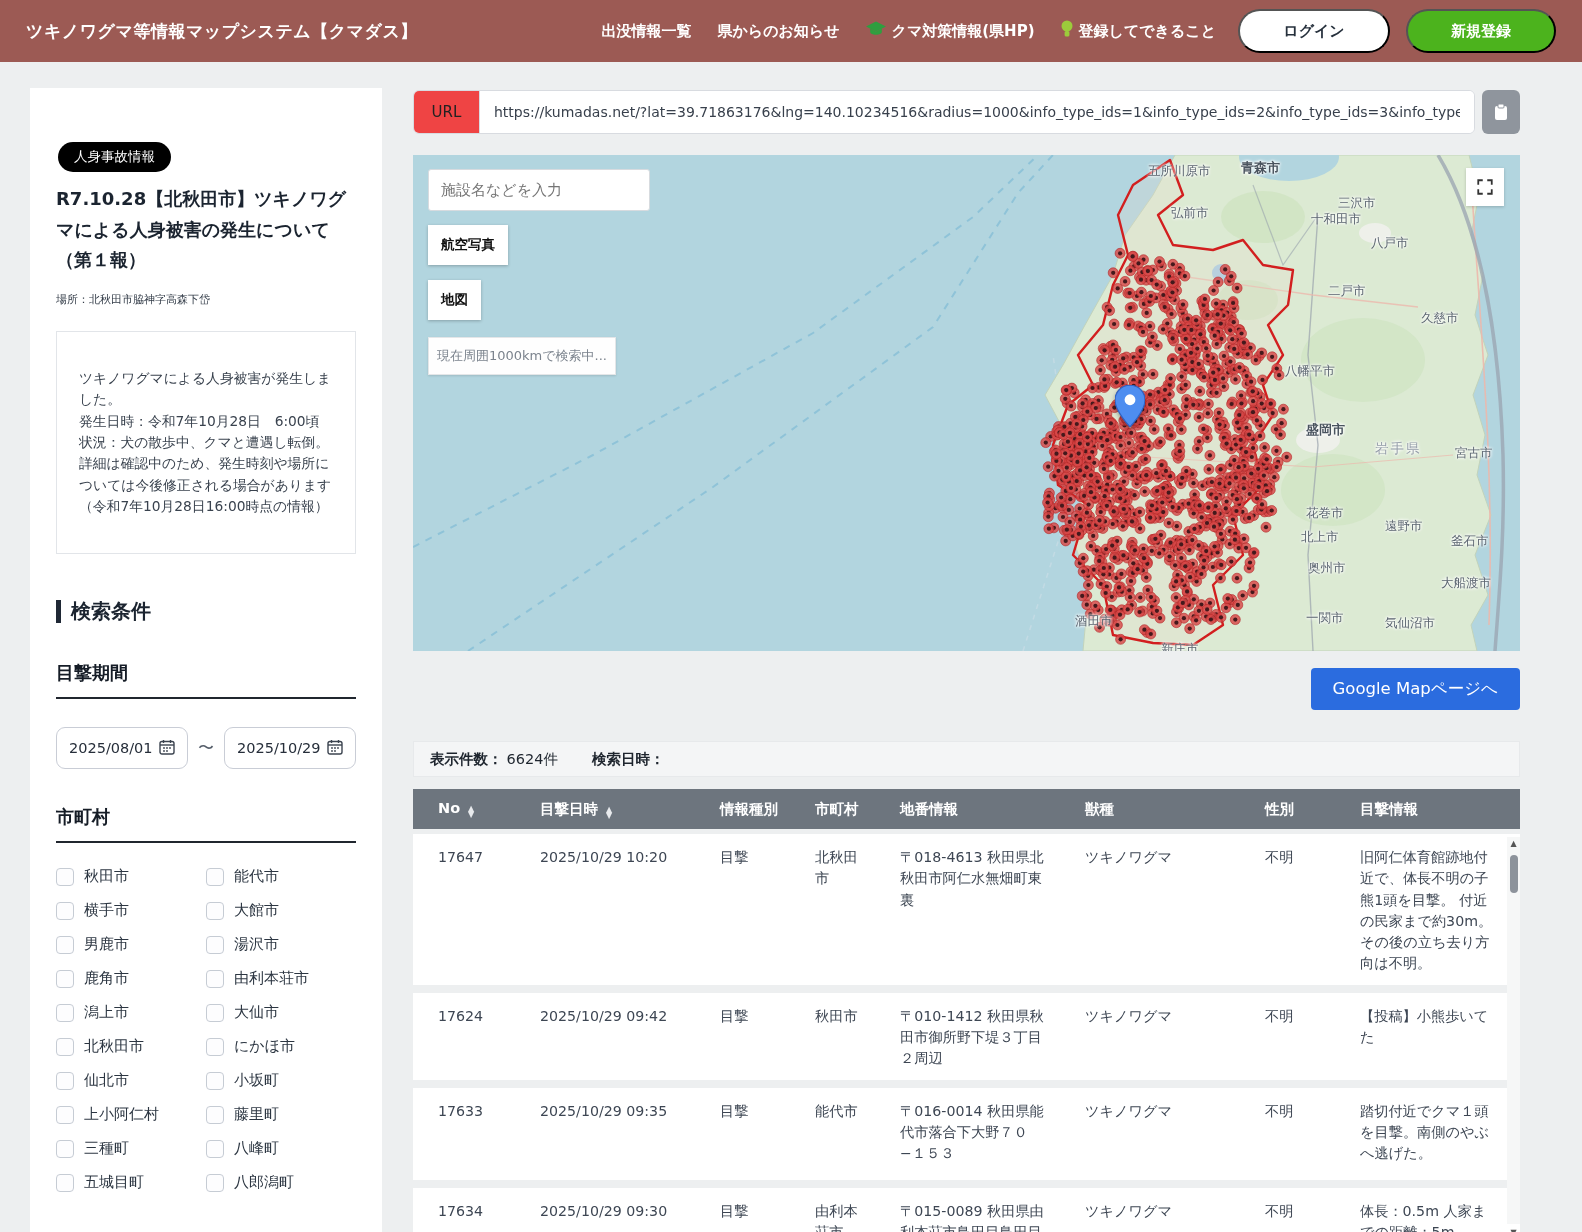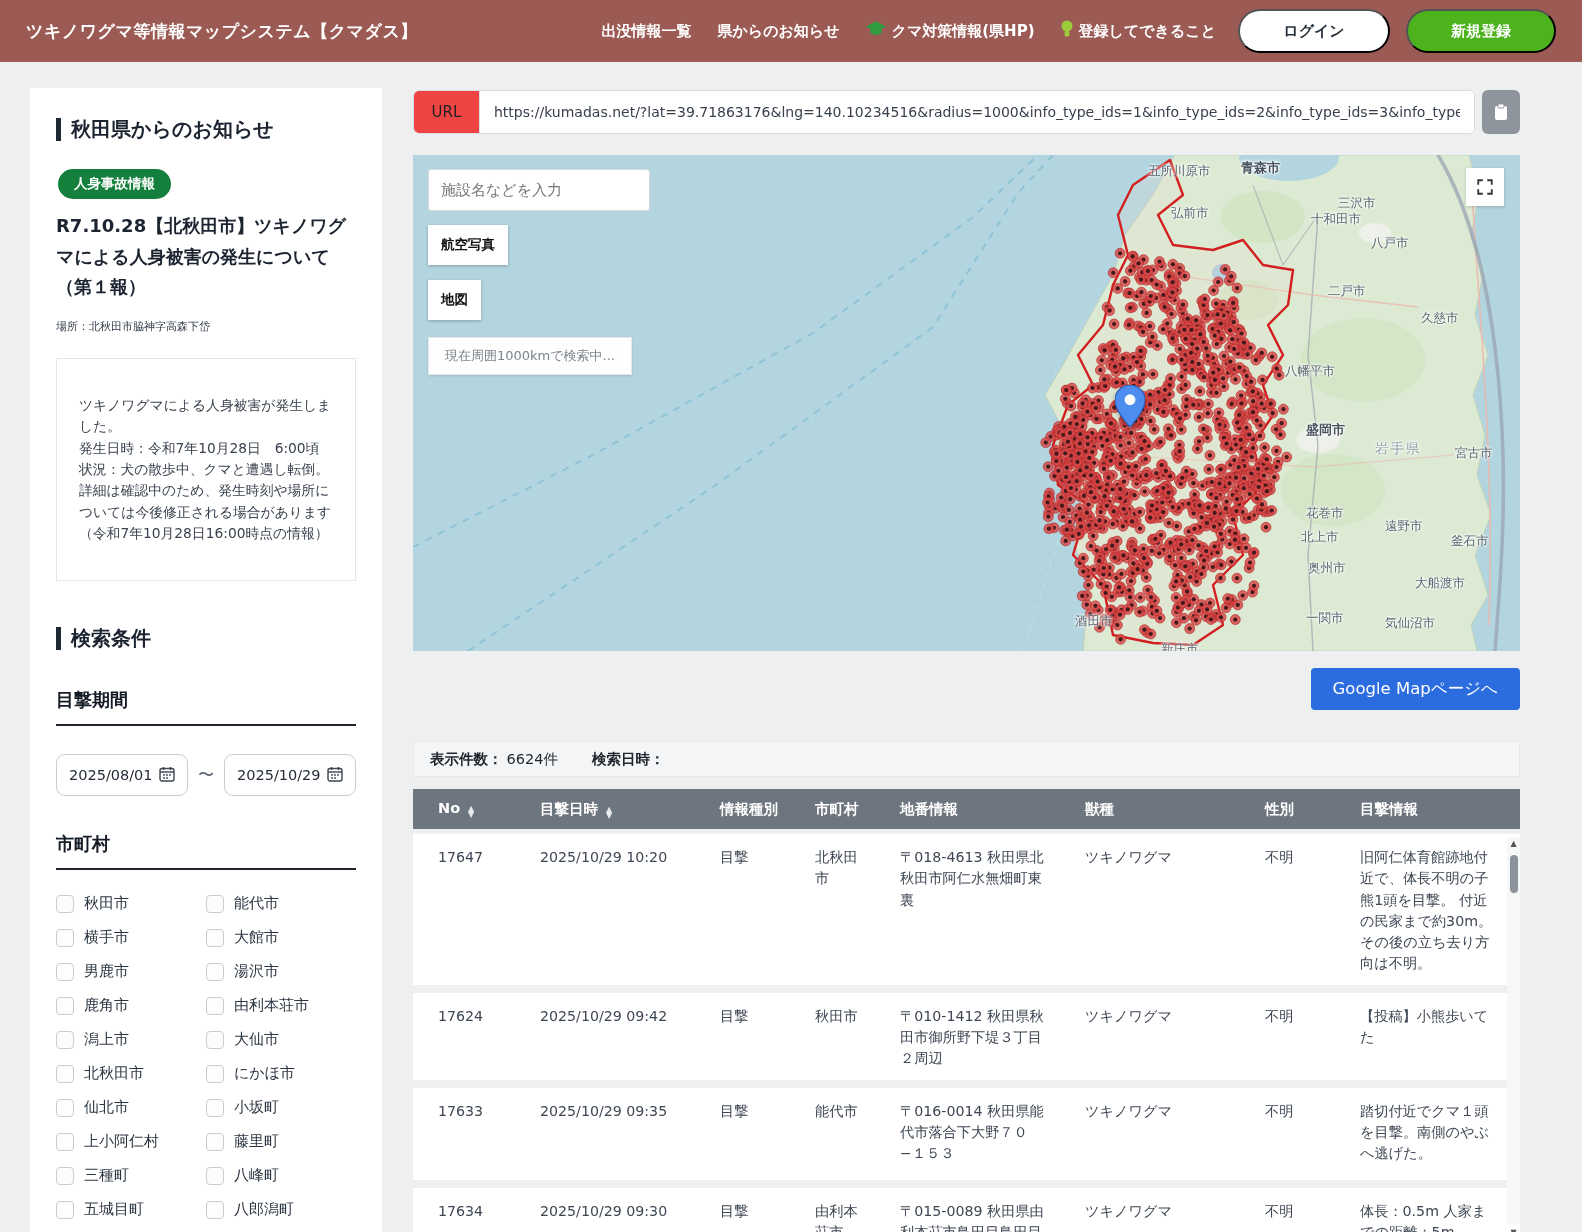--- a/index.html
+++ b/index.html
@@ -12,21 +12,21 @@
   .nav-title{color:#fff;font-weight:bold;font-size:17px;letter-spacing:.5px}
   .nav-links{display:flex;align-items:center;gap:26px;margin-left:auto}
   .nav-link{color:#fff;font-size:15px;font-weight:600;display:flex;align-items:center;gap:6px;cursor:pointer;white-space:nowrap}
   .pill{border-radius:24px;font-size:15px;font-weight:600;display:flex;align-items:center;justify-content:center;cursor:pointer}
   .login-btn{background:#fff;color:#26303c;width:152px;height:44px;margin-left:22px}
   .register-btn{background:#4cb31d;color:#fff;width:150px;height:44px;margin-left:16px}
   
   .sidebar{position:absolute;left:30px;top:88px;width:352px;height:1300px;background:#fff;padding:28px 26px}
   .sec-head{display:flex;align-items:center;gap:10px;font-size:20px;font-weight:bold;color:#1b2430}
   .sec-head .bar{width:5px;height:23px;background:#1f2835;flex:none}
-  .badge{display:inline-block;background:#15803d;color:#fff;font-size:13.5px;font-weight:bold;
+  .badge{display:inline-block;background:#000000;color:#fff;font-size:13.5px;font-weight:normal;
          border-radius:16px;padding:6px 16px;margin:26px 0 12px 2px}
   .notice-title{font-size:18px;font-weight:bold;line-height:1.7;color:#1b2430}
   .notice-place{font-size:11px;margin-top:16px;color:#333c48}
   .notice-box{border:1px solid #e2e5e9;background:#fff;margin-top:24px;padding:36px 22px;
               font-size:13.8px;line-height:1.55;color:#39424e}
   .h-search{margin-top:44px}
   .sub-head{font-size:18px;font-weight:bold;color:#151c26;border-bottom:2px solid #20262e;
             padding-bottom:12px;margin-top:36px}
   .date-row{display:flex;align-items:center;gap:10px;margin-top:28px}
   .datebox{width:142px;height:42px;border:1px solid #c9cdd6;border-radius:9px;background:#fff;
@@ -49,21 +49,21 @@
   .map svg.base{position:absolute;inset:0}
   .map-search{position:absolute;left:15px;top:14px;width:222px;height:42px;border:1px solid #d7dbdf;border-radius:3px;
               padding:0 12px;font-size:15px;color:#3c4450;background:#fff;outline:none;
               font-family:"DejaVu Sans","Liberation Sans",sans-serif}
   .map-btn{position:absolute;left:15px;background:#fff;border:none;font-weight:bold;font-size:13.5px;color:#111;
            padding:11px 13px;box-shadow:0 1px 3px rgba(0,0,0,.25);cursor:pointer;
            font-family:"DejaVu Sans","Liberation Sans",sans-serif}
   .btn-aerial{top:70px}
   .btn-map{top:125px}
   .radius-label{position:absolute;left:15px;top:182px;background:#fefefe;border:1px solid #e4e6e8;color:#7b838d;
-                font-size:13px;padding:9px 16px;box-shadow:0 1px 2px rgba(0,0,0,.12)}
+                font-size:13px;padding:9px 8px;box-shadow:0 1px 2px rgba(0,0,0,.12)}
   .fs-btn{position:absolute;right:16px;top:13px;width:38px;height:38px;background:#fff;display:flex;align-items:center;
           justify-content:center;cursor:pointer;box-shadow:0 1px 3px rgba(0,0,0,.2)}
   .city{position:absolute;font-size:12.5px;color:#5b6570;white-space:nowrap;
         text-shadow:0 0 3px #fff,0 0 3px #fff,0 0 4px #fff;pointer-events:none}
   .city.big{font-size:13px;color:#49535e;font-weight:600}
   .city.pref{font-size:13.5px;color:#939ca8;letter-spacing:2px}
   .pin{position:absolute;left:702px;top:230px;pointer-events:none;filter:drop-shadow(0 2px 2px rgba(0,0,0,.35))}
   
   .gmap-row{margin-top:17px;display:flex;justify-content:flex-end}
   .gmap-btn{background:#2b6cdf;color:#fff;border:none;border-radius:4px;font-size:16.5px;padding:10px 22px;cursor:pointer;
@@ -117,24 +117,20 @@
             </svg>
         </span>
         <span>登録してできること</span>
       </span>
     </nav>
     <button class="pill login-btn">ログイン</button>
     <button class="pill register-btn">新規登録</button>
   </header>
 
   <aside class="sidebar">
-    <div class="sec-head">
-      <span class="bar"></span>
-      <span>秋田県からのお知らせ</span>
-    </div>
     <span class="badge">人身事故情報</span>
     <div class="notice-title">R7.10.28【北秋田市】ツキノワグマによる人身被害の発生について（第１報）</div>
     <div class="notice-place">場所：北秋田市脇神字高森下岱</div>
     <div class="notice-box">
       <div>ツキノワグマによる人身被害が発生しました。</div>
       <div>発生日時：令和7年10月28日　6:00頃</div>
       <div>状況：犬の散歩中、クマと遭遇し転倒。</div>
       <div>詳細は確認中のため、発生時刻や場所については今後修正される場合があります</div>
       <div>（令和7年10月28日16:00時点の情報）</div>
     </div>
@@ -2485,21 +2481,21 @@
       <span class="city" style="left:1008px;top:155px">久慈市</span>
       <span class="city" style="left:872px;top:208px">八幡平市</span>
       <span class="city big" style="left:893px;top:266px">盛岡市</span>
       <span class="city pref" style="left:962px;top:285px">岩手県</span>
       <span class="city" style="left:1042px;top:290px">宮古市</span>
       <span class="city" style="left:893px;top:350px">花巻市</span>
       <span class="city" style="left:888px;top:374px">北上市</span>
       <span class="city" style="left:972px;top:363px">遠野市</span>
       <span class="city" style="left:1038px;top:378px">釜石市</span>
       <span class="city" style="left:895px;top:405px">奥州市</span>
-      <span class="city" style="left:1002px;top:420px">大船渡市</span>
+      <span class="city" style="left:1028px;top:420px">大船渡市</span>
       <span class="city" style="left:893px;top:455px">一関市</span>
       <span class="city" style="left:972px;top:460px">気仙沼市</span>
       <span class="city" style="left:662px;top:458px">酒田市</span>
       <span class="city" style="left:748px;top:486px">新庄市</span>
 
       <div class="pin">
         <svg width="30" height="42" viewBox="0 0 36 50">
             <path d="M18 0C8 0 0 8 0 18c0 13 18 32 18 32s18-19 18-32C36 8 28 0 18 0z" fill="#4e8df0" stroke="#2f63c4" stroke-width="1.5"></path>
             <circle cx="18" cy="17.5" r="6.5" fill="#fff"></circle>
           </svg>

